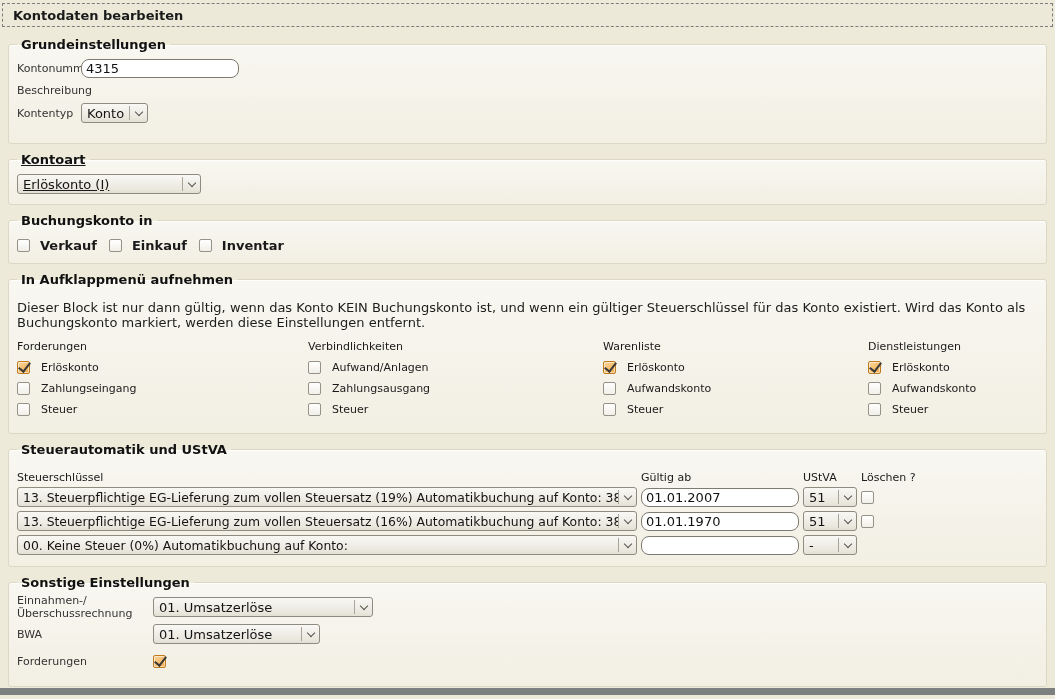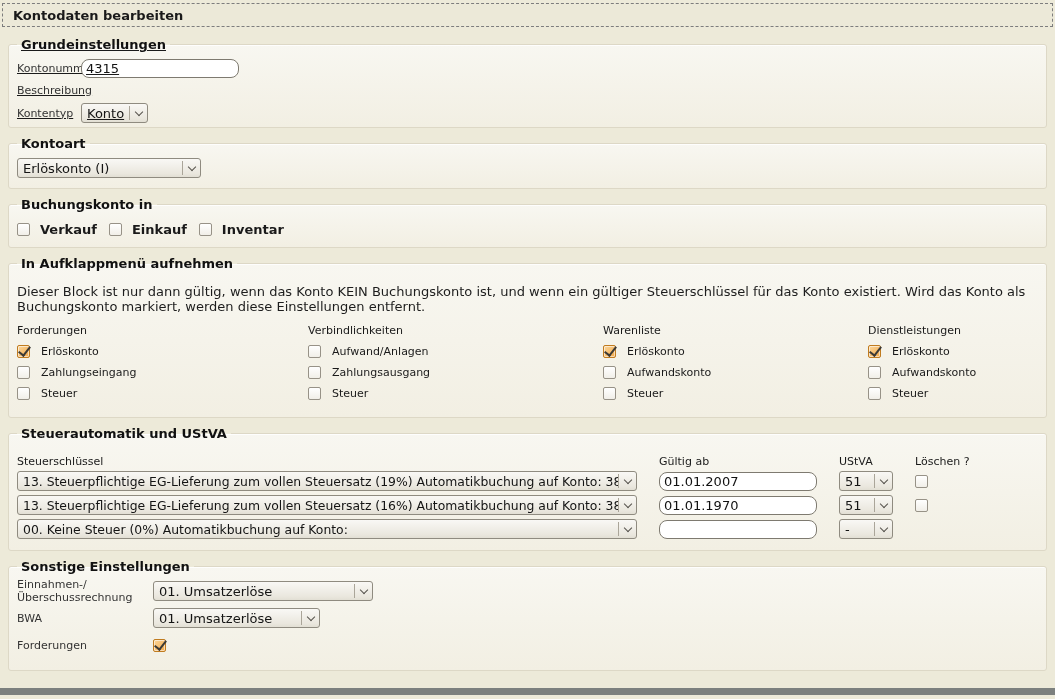--- a/index.html
+++ b/index.html
@@ -117,21 +117,21 @@
   
   .cols { display: grid; grid-template-columns: 291px 295px 265px auto; margin-left: 2px; }
   .col .colheader { font-size: 11px; margin-bottom: 8px; }
   .col .item { display: flex; align-items: center; margin-bottom: 8px; }
   .col .item .cblabel { font-size: 11px; margin-left: 11px; }
 
   
   .sgrid-h, .sgrid-r {
     display: grid;
     grid-template-columns: 620px 158px 54px 20px;
-    column-gap: 22px;
+    column-gap: 4px;
     align-items: center;
     margin-left: 2px;
   }
   .sgrid-h { margin-top: 10px; margin-bottom: 3px; }
   .sgrid-h .hcell { font-size: 11px; white-space: nowrap; }
   .sgrid-r { margin-bottom: 4px; }
   .sgrid-r .tinput { width: 100%; }
   .sgrid-r .select { width: 100%; }
 
   
@@ -142,42 +142,42 @@
     left: 0; top: 688px;
     width: 1055px; height: 7px;
     background: #7c807e;
   }
 </style>
 </head>
 <body>
 
 <div class="titlebar">Kontodaten bearbeiten</div>
 
-<fieldset style="padding-bottom:4px;text-decoration:underline;">
+<fieldset style="padding-bottom:20px;">
   <legend>Grundeinstellungen</legend>
   <div class="frow">
     <span class="flabel w62">Kontonummer</span>
     <input class="tinput" style="width: 158px;" type="text" value="4315">
   </div>
   <div class="frow">
     <span class="flabel w62">Beschreibung</span>
   </div>
   <div class="frow" style="margin-bottom:0;">
     <span class="flabel w62">Kontentyp</span>
     <div class="select" style="width:67px;">
       <span class="val">Konto</span>
       <span class="sep"></span>
       <span class="arr">
           <i></i>
         </span>
     </div>
   </div>
 </fieldset>
 
-<fieldset style="padding-bottom:10px;">
+<fieldset style="padding-bottom:10px;text-decoration:underline;">
   <legend>Kontoart</legend>
   <div class="frow" style="margin-bottom:0;">
     <div class="select" style="width:184px;">
       <span class="val">Erlöskonto (I)</span>
       <span class="sep"></span>
       <span class="arr">
           <i></i>
         </span>
     </div>
   </div>

